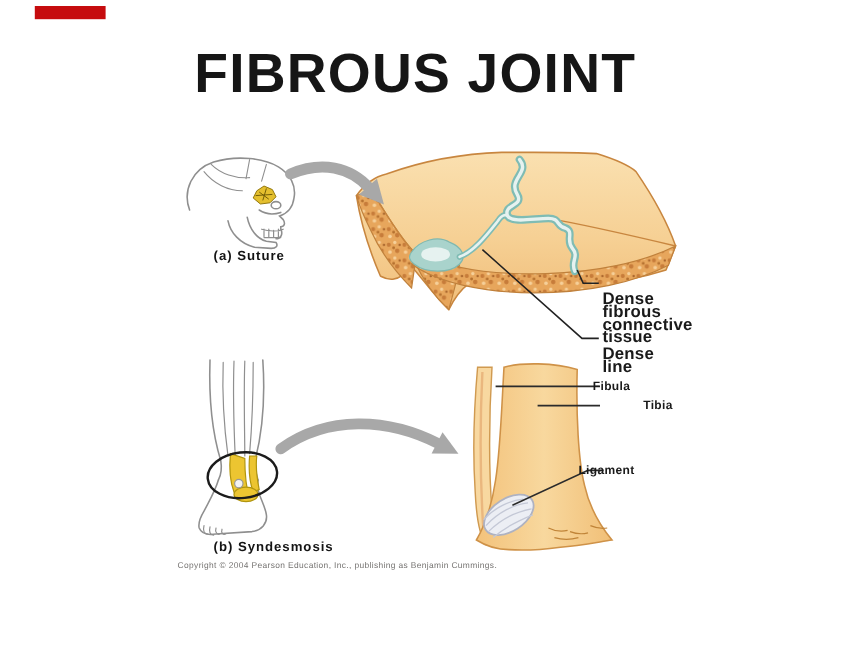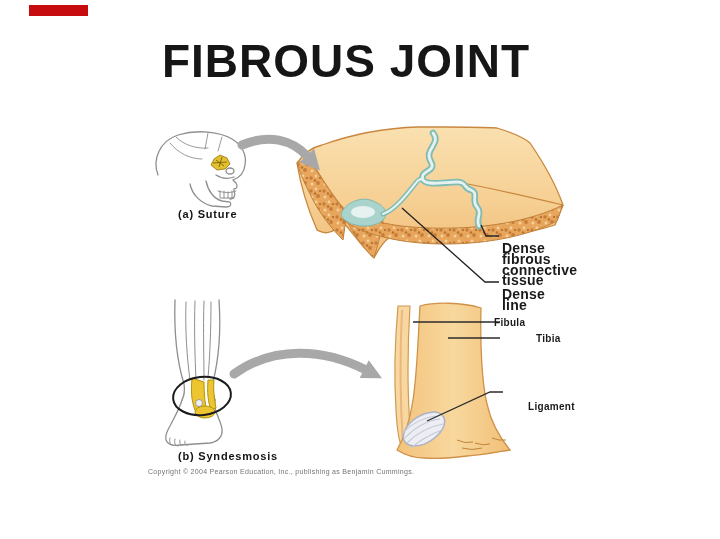--- a/index.html
+++ b/index.html
@@ -141,18 +141,18 @@
       <path d="M55,121 L118,92 L131,92"></path>
     </g>
   </svg>
 
   <svg style="left:228px;top:342px;z-index:5;" width="168" height="52" viewBox="0 0 168 52">
     <path d="M6,32 C45,4 95,6 138,28" fill="none" stroke="#a8a8a8" stroke-width="9" stroke-linecap="round" marker-end="url(#ah)"></path>
   </svg>
 
   <div class="abs lbl-b" style="left:494px;top:317px;">Fibula</div>
   <div class="abs lbl-b" style="left:503px;top:333px;margin-left:33px;">Tibia</div>
-  <div class="abs lbl-b" style="left:528px;top:387px;margin-top:14px;">Ligament</div>
+  <div class="abs lbl-b" style="left:482px;top:387px;">Ligament</div>
 
   <div class="abs caption" style="left:143px;top:450px;">(b) Syndesmosis</div>
   <div class="abs copyright" style="left:148px;top:468px;">Copyright © 2004 Pearson Education, Inc., publishing as Benjamin Cummings.</div>
 
 </div>
 
 </body></html>

